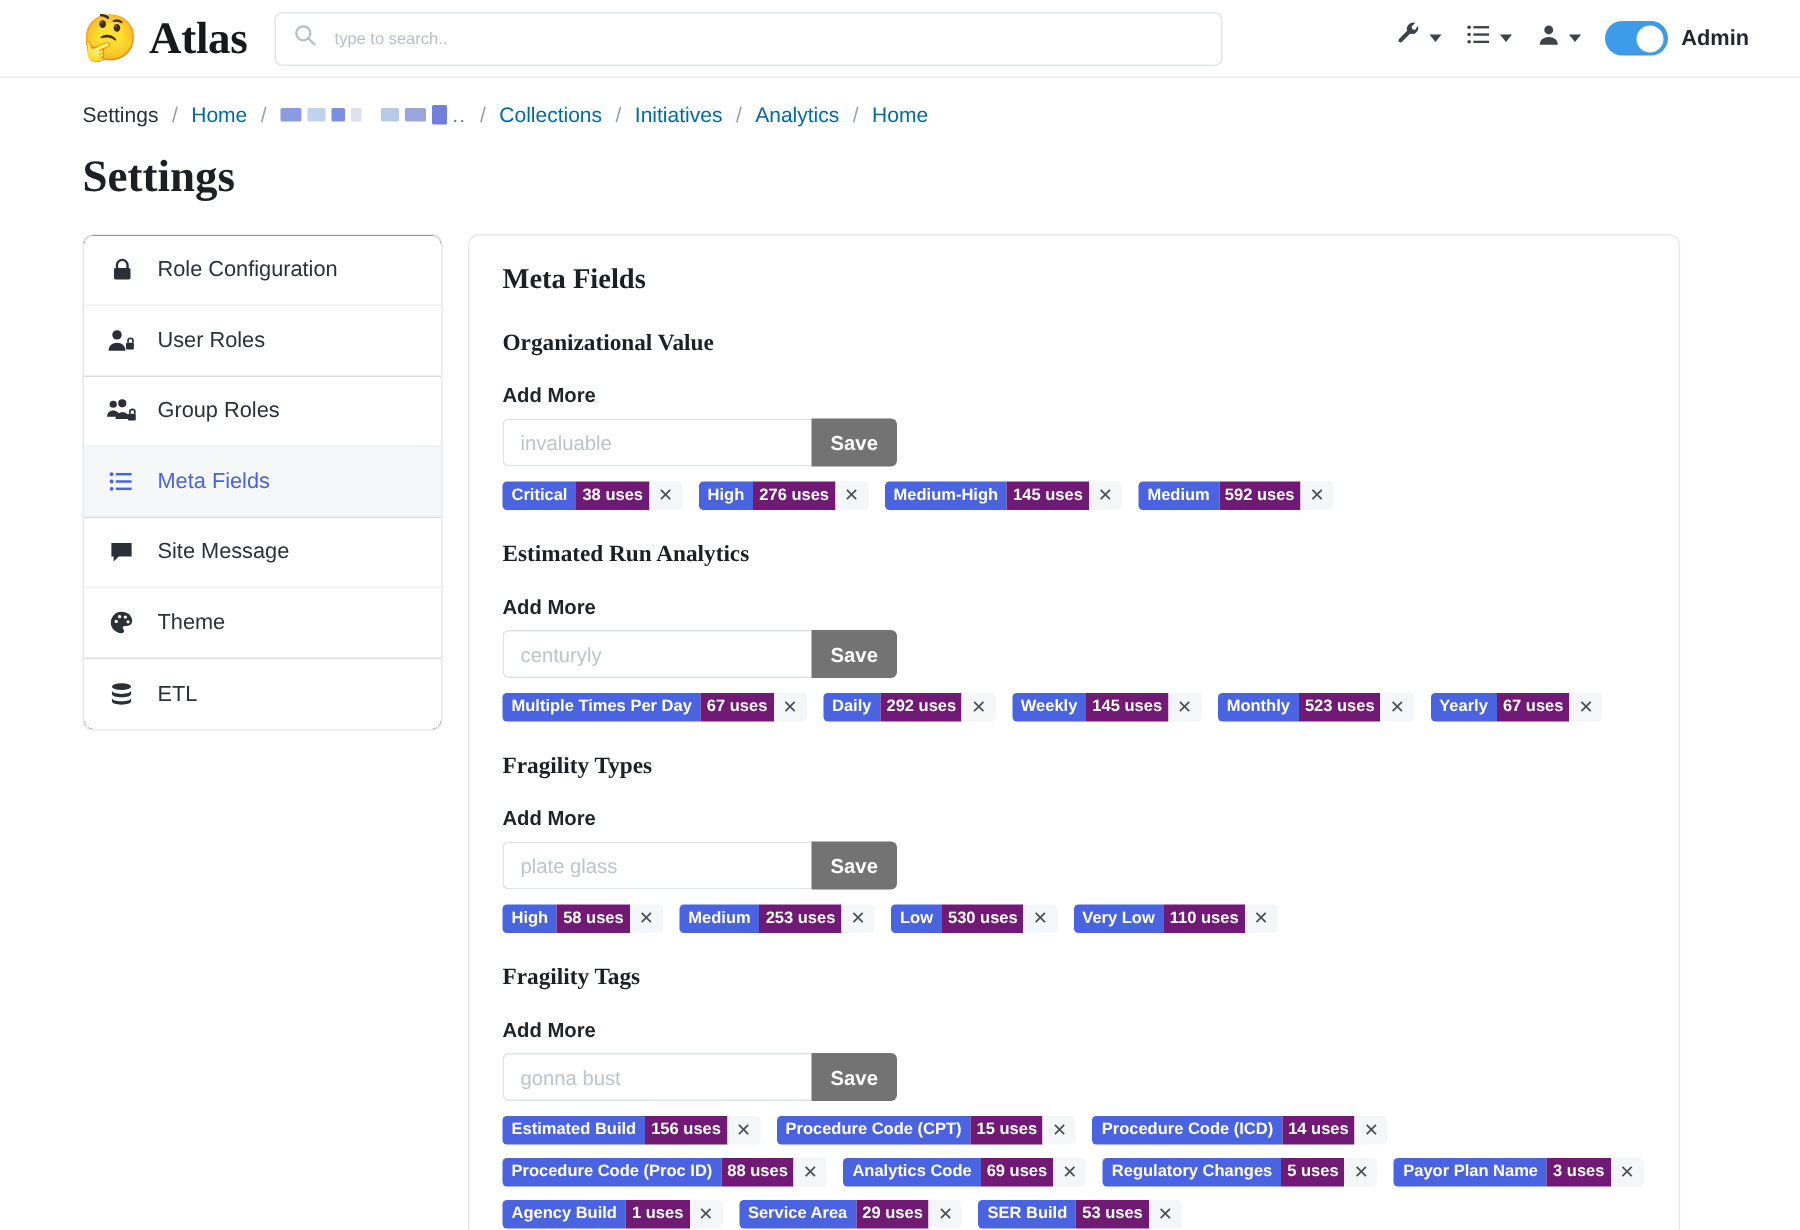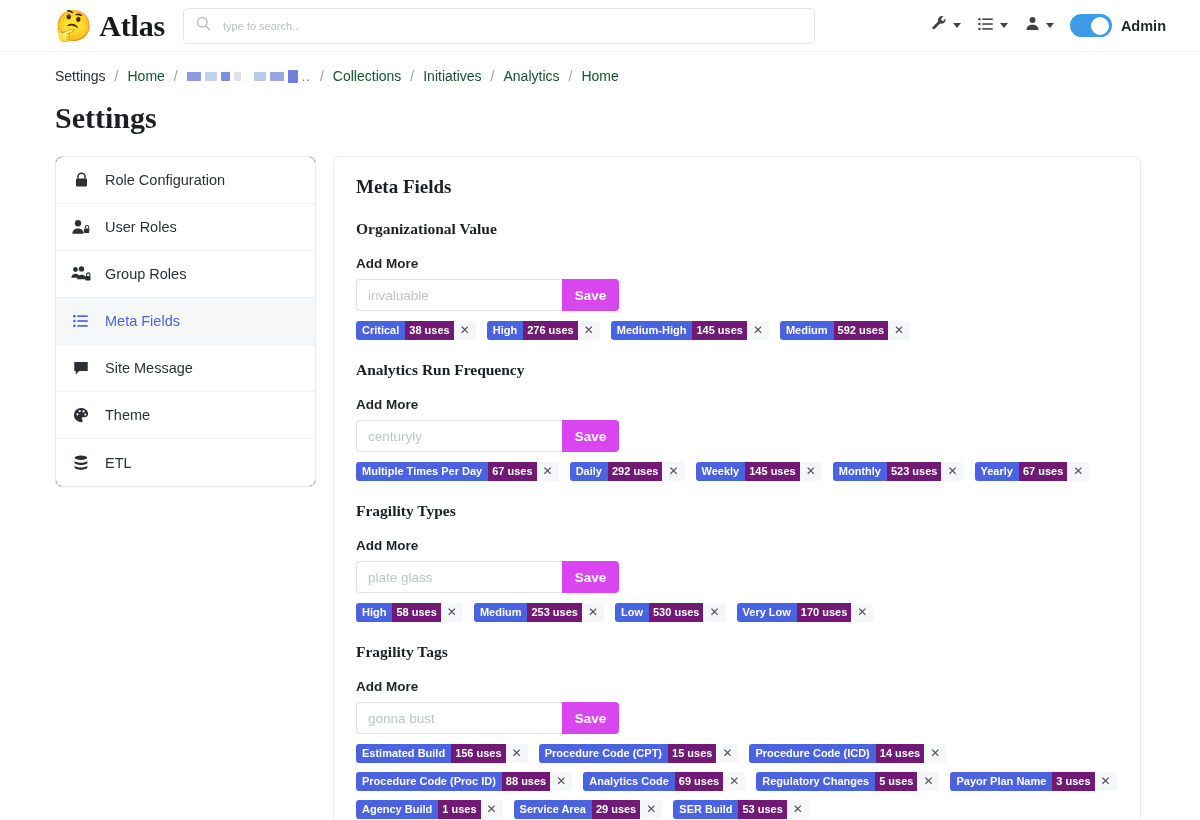--- a/index.html
+++ b/index.html
@@ -89,21 +89,21 @@
 
   
   .breadcrumb {
     padding: 16px 0 0 55px;
     font-size: 14px;
     display: flex;
     align-items: center;
     flex-wrap: wrap;
     gap: 0;
   }
-  .crumb { color: #14532d; text-decoration: none; cursor: pointer; }
+  .crumb { color: #0369a1; text-decoration: none; cursor: pointer; }
   .crumb.plain { color: #2a2f36; cursor: default; }
   .crumb-sep { color: #9aa0a6; padding: 0 9px; }
   .crumb-redacted {
     display: inline-flex;
     align-items: center;
     gap: 4px;
   }
   .blk {
     display: inline-block;
     height: 9px;
@@ -123,21 +123,21 @@
   
   .layout {
     display: flex;
     align-items: flex-start;
     gap: 0;
     padding: 21px 0 0 55px;
   }
 
   
   .sidebar {
-    width: 261px;
+    width: 240px;
     background: #000000;
     border: 1px solid #e8eaec;
     border-radius: 7px;
     overflow: hidden;
     flex: 0 0 auto;
     box-shadow: 0 1px 2px rgba(20,25,30,0.035);
   }
   .side-item {
     display: flex;
     align-items: center;
@@ -201,21 +201,21 @@
     color: #32373d;
     outline: none;
     font-family: "Liberation Sans", sans-serif;
     background: #fff;
   }
   .add-input::placeholder { color: #bfc4c9; }
   .save-btn {
     height: 32px;
     min-width: 57px;
     border: none;
-    background: #d946ef;
+    background: #737373;
     color: #ffffff;
     font-size: 13.5px;
     font-weight: 700;
     border-radius: 0 4px 4px 0;
     cursor: pointer;
     padding: 0 12px;
     font-family: "Liberation Sans", sans-serif;
   }
 
   .badge-row { display: flex; flex-wrap: wrap; gap: 0 11px; }
@@ -446,21 +446,21 @@
               <span class="badge-x">✕</span>
             </span>
             <span class="badge">
               <span class="badge-label">Medium</span>
               <span class="badge-count">592 uses</span>
               <span class="badge-x">✕</span>
             </span>
           </div>
         </div>
         <div class="section">
-          <div class="section-title">Analytics Run Frequency</div>
+          <div class="section-title">Estimated Run Analytics</div>
           <div class="add-label">Add More</div>
           <div class="add-row">
             <input type="text" class="add-input" placeholder="centuryly" style="">
             <button class="save-btn">Save</button>
           </div>
           <div class="badge-row">
             <span class="badge">
               <span class="badge-label">Multiple Times Per Day</span>
               <span class="badge-count">67 uses</span>
               <span class="badge-x">✕</span>
@@ -505,21 +505,21 @@
               <span class="badge-count">253 uses</span>
               <span class="badge-x">✕</span>
             </span>
             <span class="badge">
               <span class="badge-label">Low</span>
               <span class="badge-count">530 uses</span>
               <span class="badge-x">✕</span>
             </span>
             <span class="badge">
               <span class="badge-label">Very Low</span>
-              <span class="badge-count">170 uses</span>
+              <span class="badge-count">110 uses</span>
               <span class="badge-x">✕</span>
             </span>
           </div>
         </div>
         <div class="section">
           <div class="section-title">Fragility Tags</div>
           <div class="add-label">Add More</div>
           <div class="add-row">
             <input type="text" class="add-input" placeholder="gonna bust" style="">
             <button class="save-btn">Save</button>

